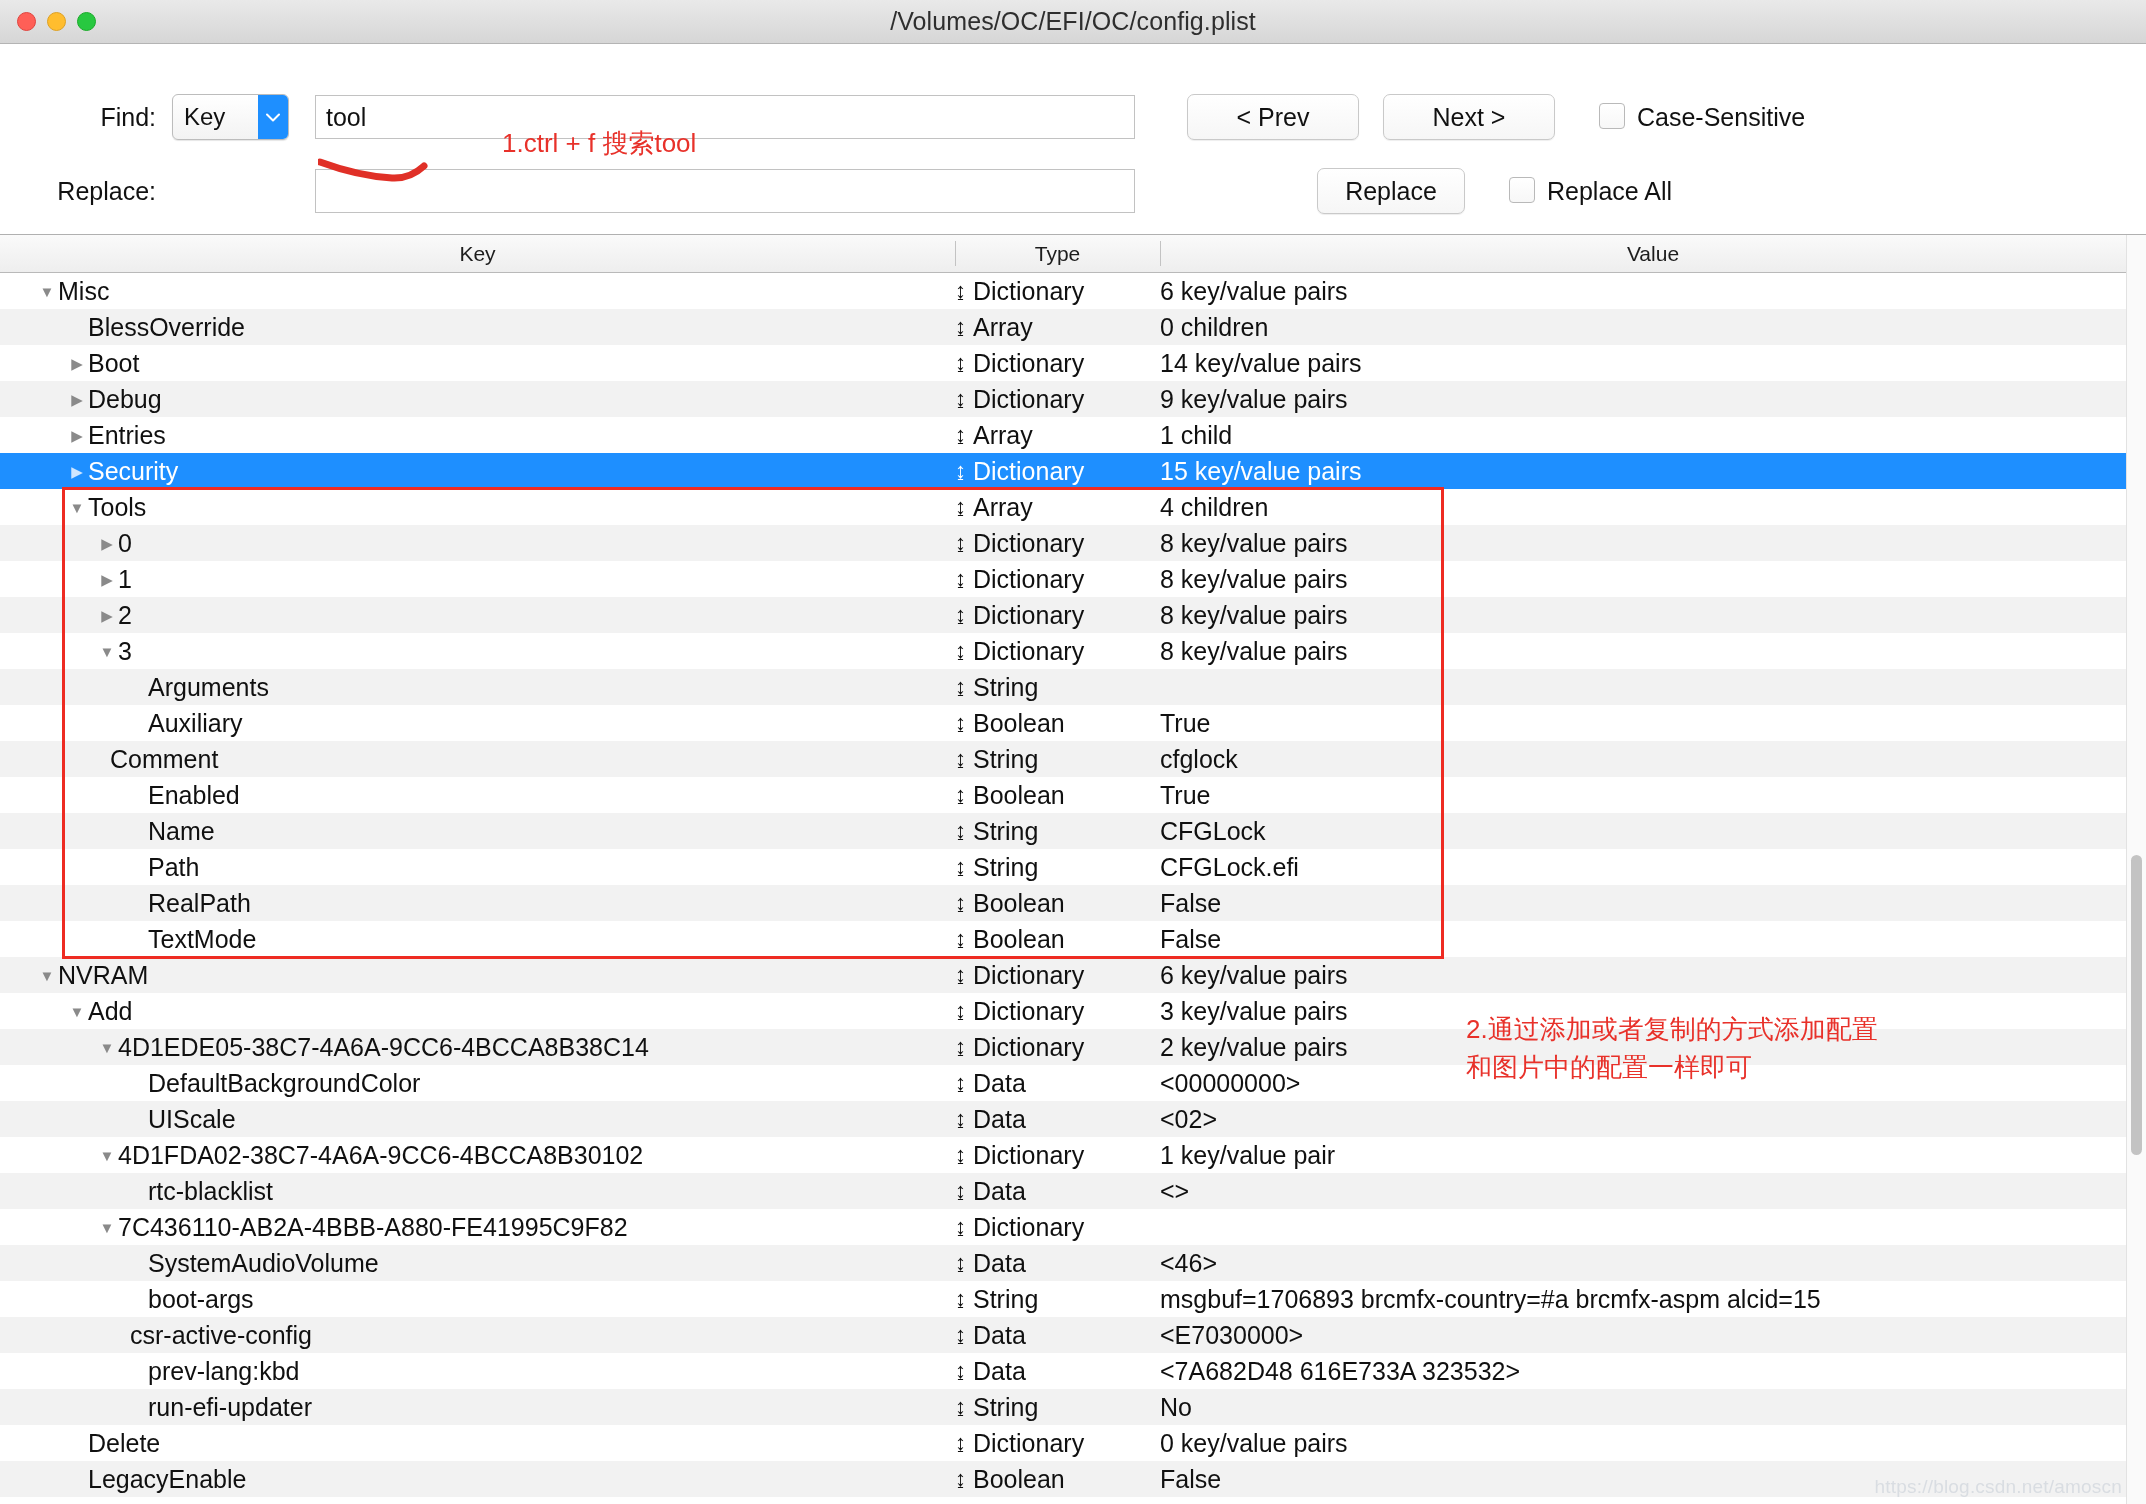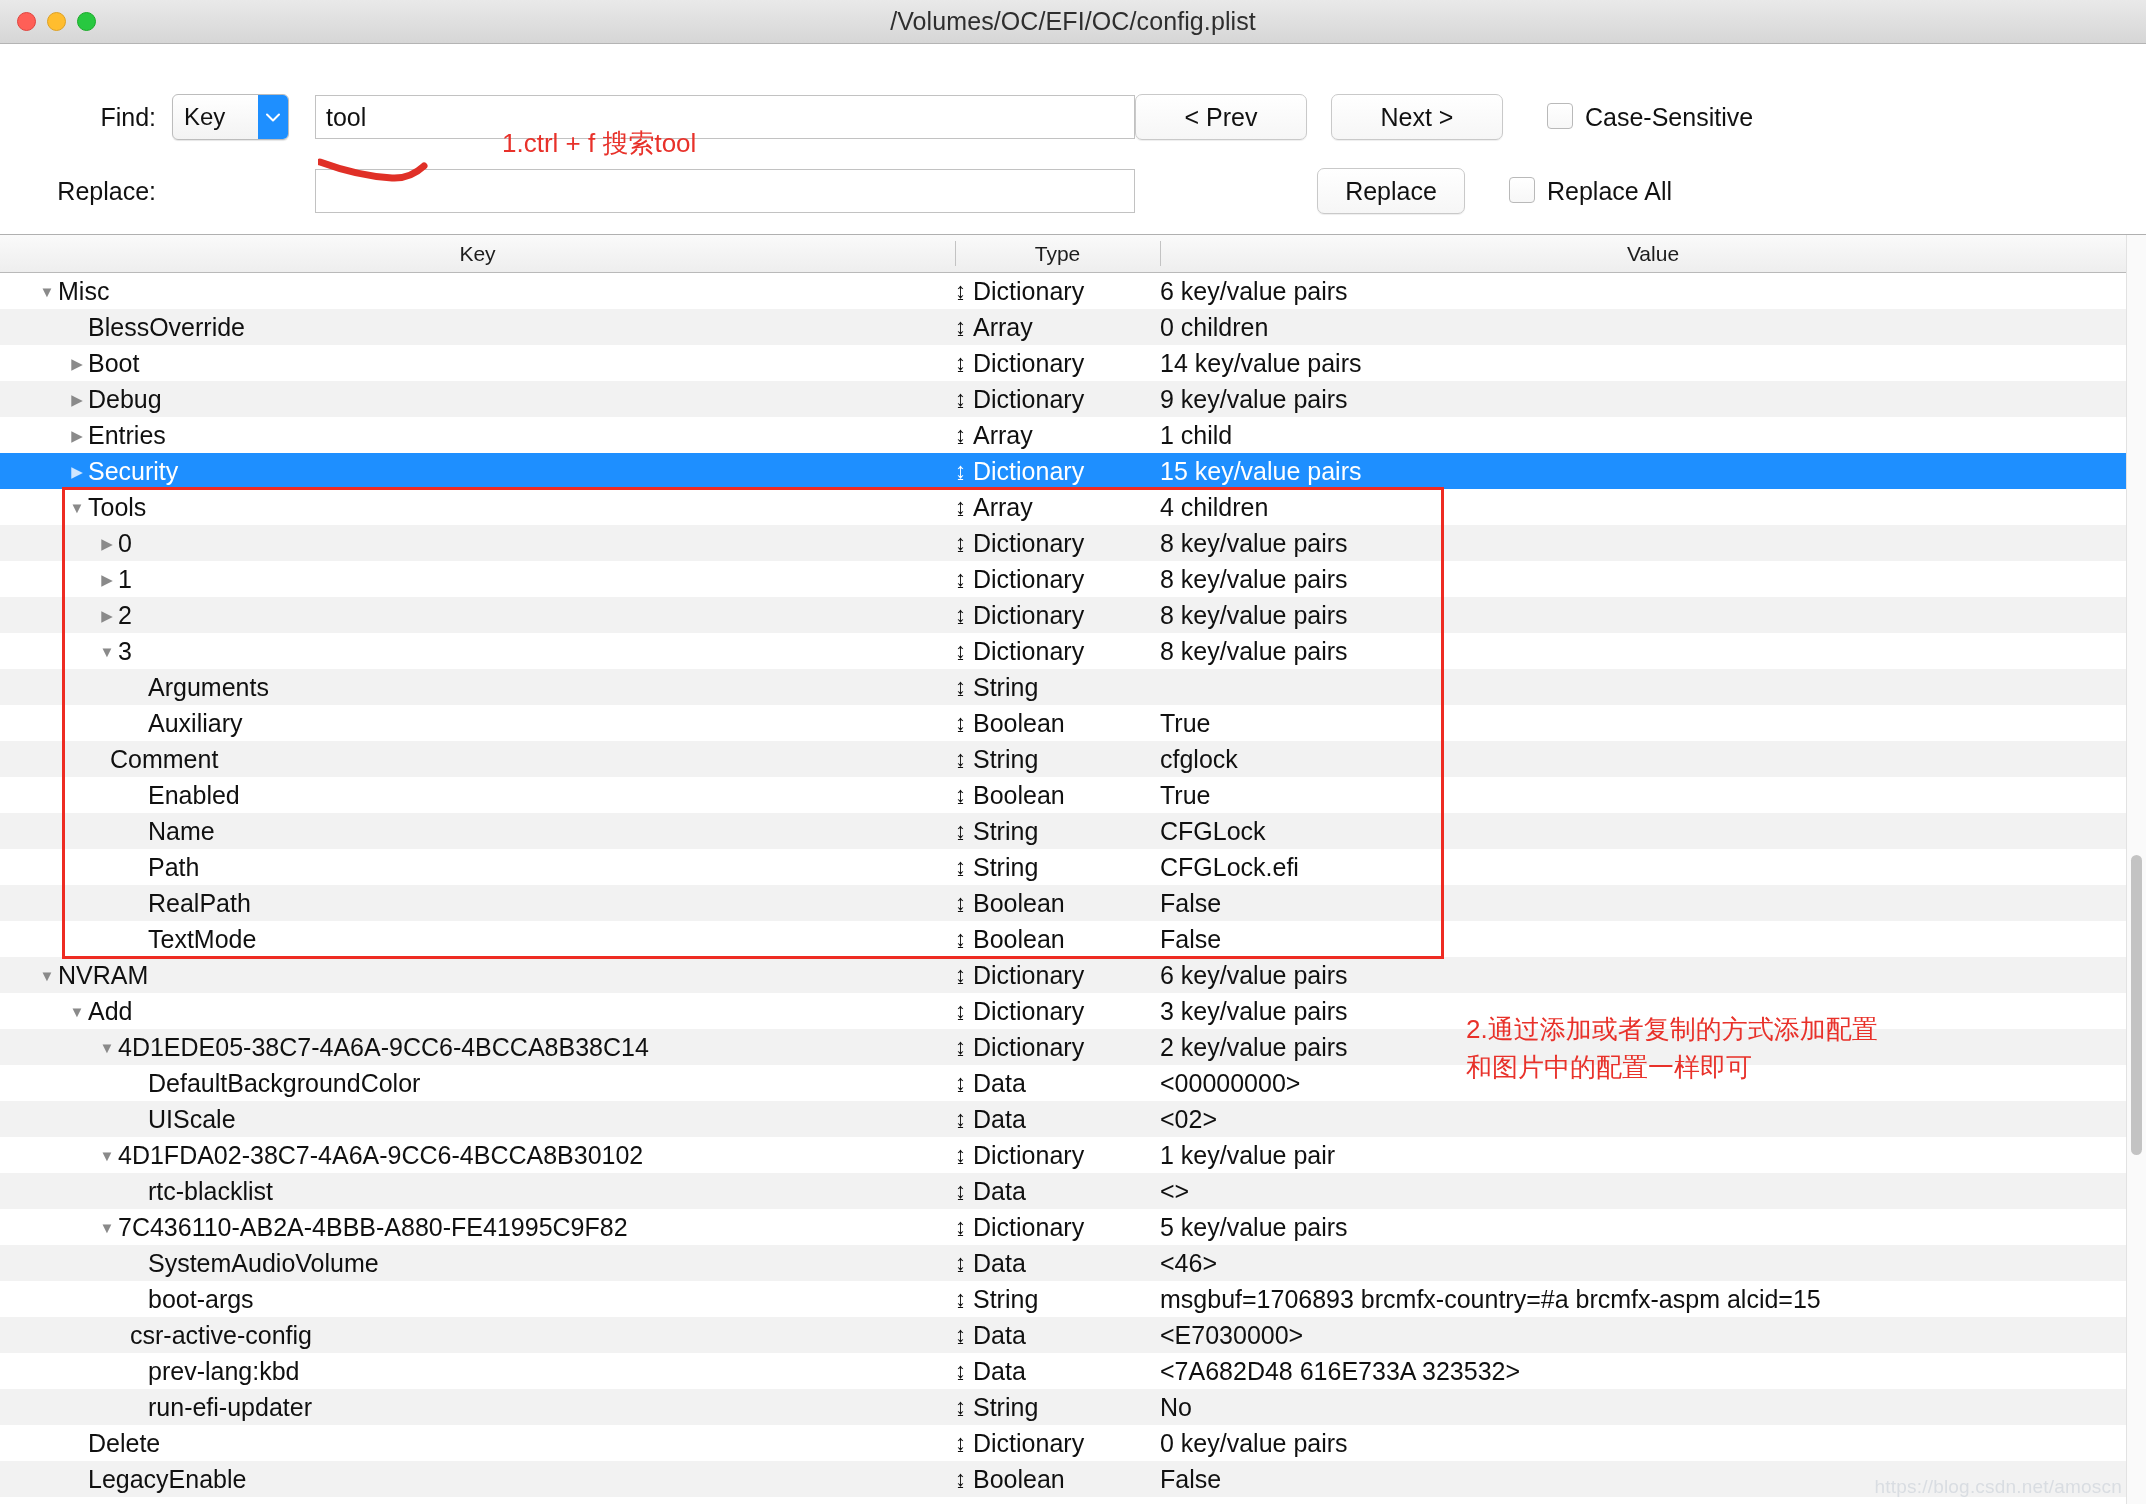--- a/index.html
+++ b/index.html
@@ -73,21 +73,21 @@
   .tf-find    { width: 820px; margin-left: 26px; }
   .tf-replace { width: 820px; margin-left: 26px; }
 
   .btn {
     border: 1px solid #c9c9c9; border-radius: 7px;
     background: linear-gradient(to bottom,#ffffff,#f6f6f6);
     font-size: 25px; color: #111;
     display: flex; align-items: center; justify-content: center;
     box-shadow: 0 1px 1px rgba(0,0,0,.07);
   }
-  .btn-prev    { width: 172px; height: 46px; }
+  .btn-prev    { width: 172px; height: 46px; margin-left: 52px; }
   .btn-next    { width: 172px; height: 46px; margin-left: 24px; }
   .btn-replace { width: 148px; height: 46px; }
 
   .check {
     display: flex; gap: 12px;
   }
   .check-box {
     width: 26px; height: 26px;
     border: 1px solid #b9b9b9; border-radius: 4px;
     background: linear-gradient(to bottom,#ffffff,#f7f7f7);
@@ -533,21 +533,20 @@
       </div>
       <div class="trow odd">
         <div class="c-key" style="padding-left: 96px;">
           <span class="twisty">▼</span>
           <span>7C436110-AB2A-4BBB-A880-FE41995C9F82</span>
         </div>
         <div class="c-type">
           <span class="type-glyph">↨</span>
           <span>Dictionary</span>
         </div>
-        <div class="c-value">5 key/value pairs</div>
       </div>
       <div class="trow even">
         <div class="c-key" style="padding-left: 126px;">
           <span class="twisty none"></span>
           <span>SystemAudioVolume</span>
         </div>
         <div class="c-type">
           <span class="type-glyph">↨</span>
           <span>Data</span>
         </div>

